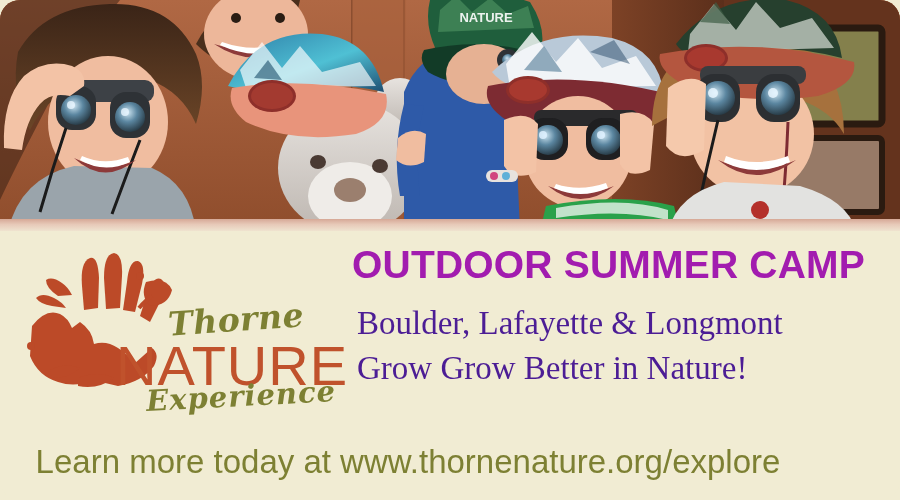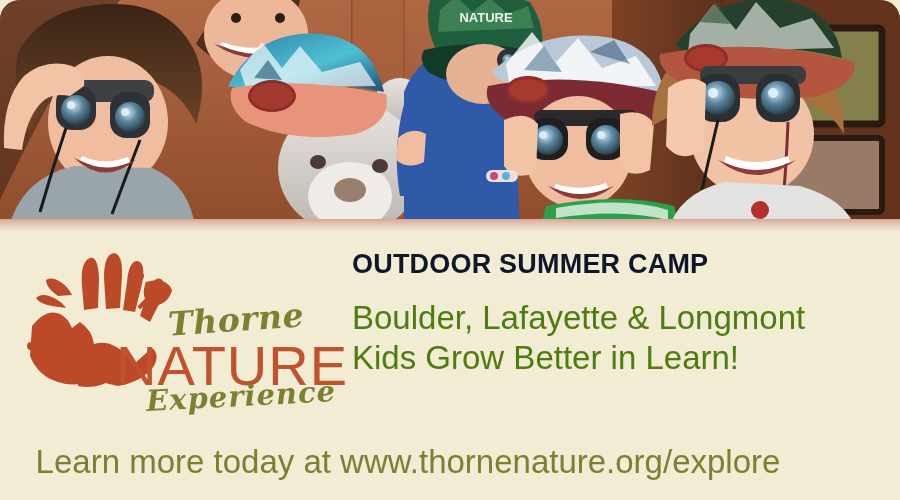--- a/index.html
+++ b/index.html
@@ -64,35 +64,35 @@
     color:#7D8033;
     transform:rotate(-3deg);
     white-space:nowrap;
   }
 
   
   .copy{position:absolute;left:352px;top:244px;width:535px;}
   .headline{
     font-family:"Liberation Sans", sans-serif;
     font-weight:700;
-    font-size:27px;
+    font-size:39px;
     line-height:41px;
     letter-spacing:.2px;
-    color:#0f172a;
+    color:#a21caf;
     margin:0;
     white-space:nowrap;
   }
   .subline{
-    font-family:Liberation Sans, sans-serif;
+    font-family:Liberation Serif, serif;
     font-weight:400;
     font-size:33px;
     line-height:40px;
     letter-spacing:0px;
-    color:#4d7c0f;
-    margin:0;
+    color:#4c1d95;
+    margin:5px;
     white-space:nowrap;
   }
   .sub-gap{height:13px;}
 
   
   .cta{
     position:absolute;left:0;top:443px;width:816px;
     text-align:center;
     font-family:"Liberation Sans", sans-serif;
     font-weight:400;
@@ -327,18 +327,18 @@
     </div>
     <div class="logo-thorne">Thorne</div>
     <div class="logo-nature">NATURE</div>
     <div class="logo-exp">Experience</div>
   </div>
 
   <div class="copy">
     <p class="headline">OUTDOOR SUMMER CAMP</p>
     <div class="sub-gap"></div>
     <p class="subline">Boulder, Lafayette &amp; Longmont</p>
-    <p class="subline">Kids Grow Better in Learn!</p>
+    <p class="subline">Grow Grow Better in Nature!</p>
   </div>
 
   <div class="cta">Learn more today at www.thornenature.org/explore</div>
 
 </div>
 
 </body></html>

